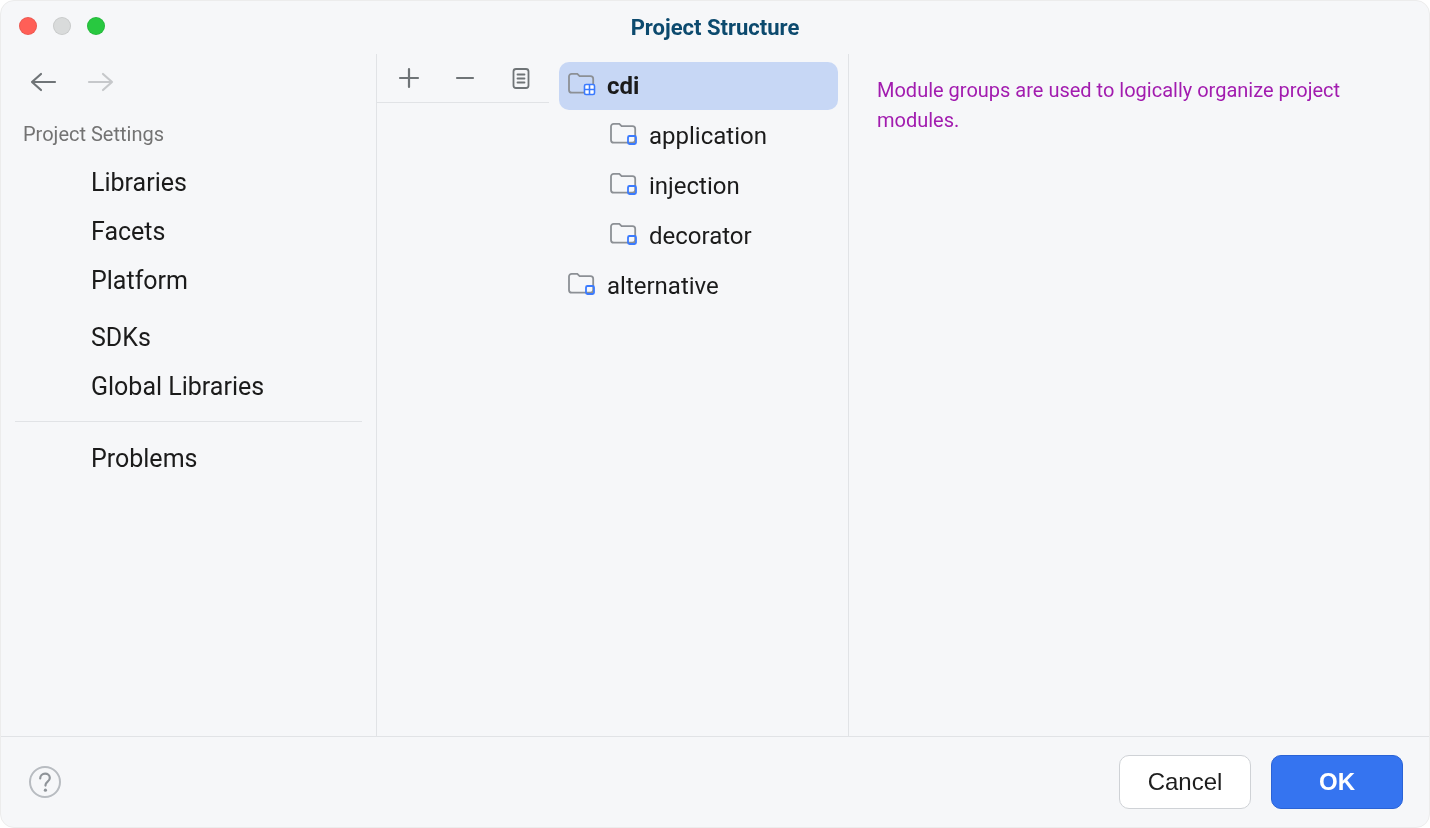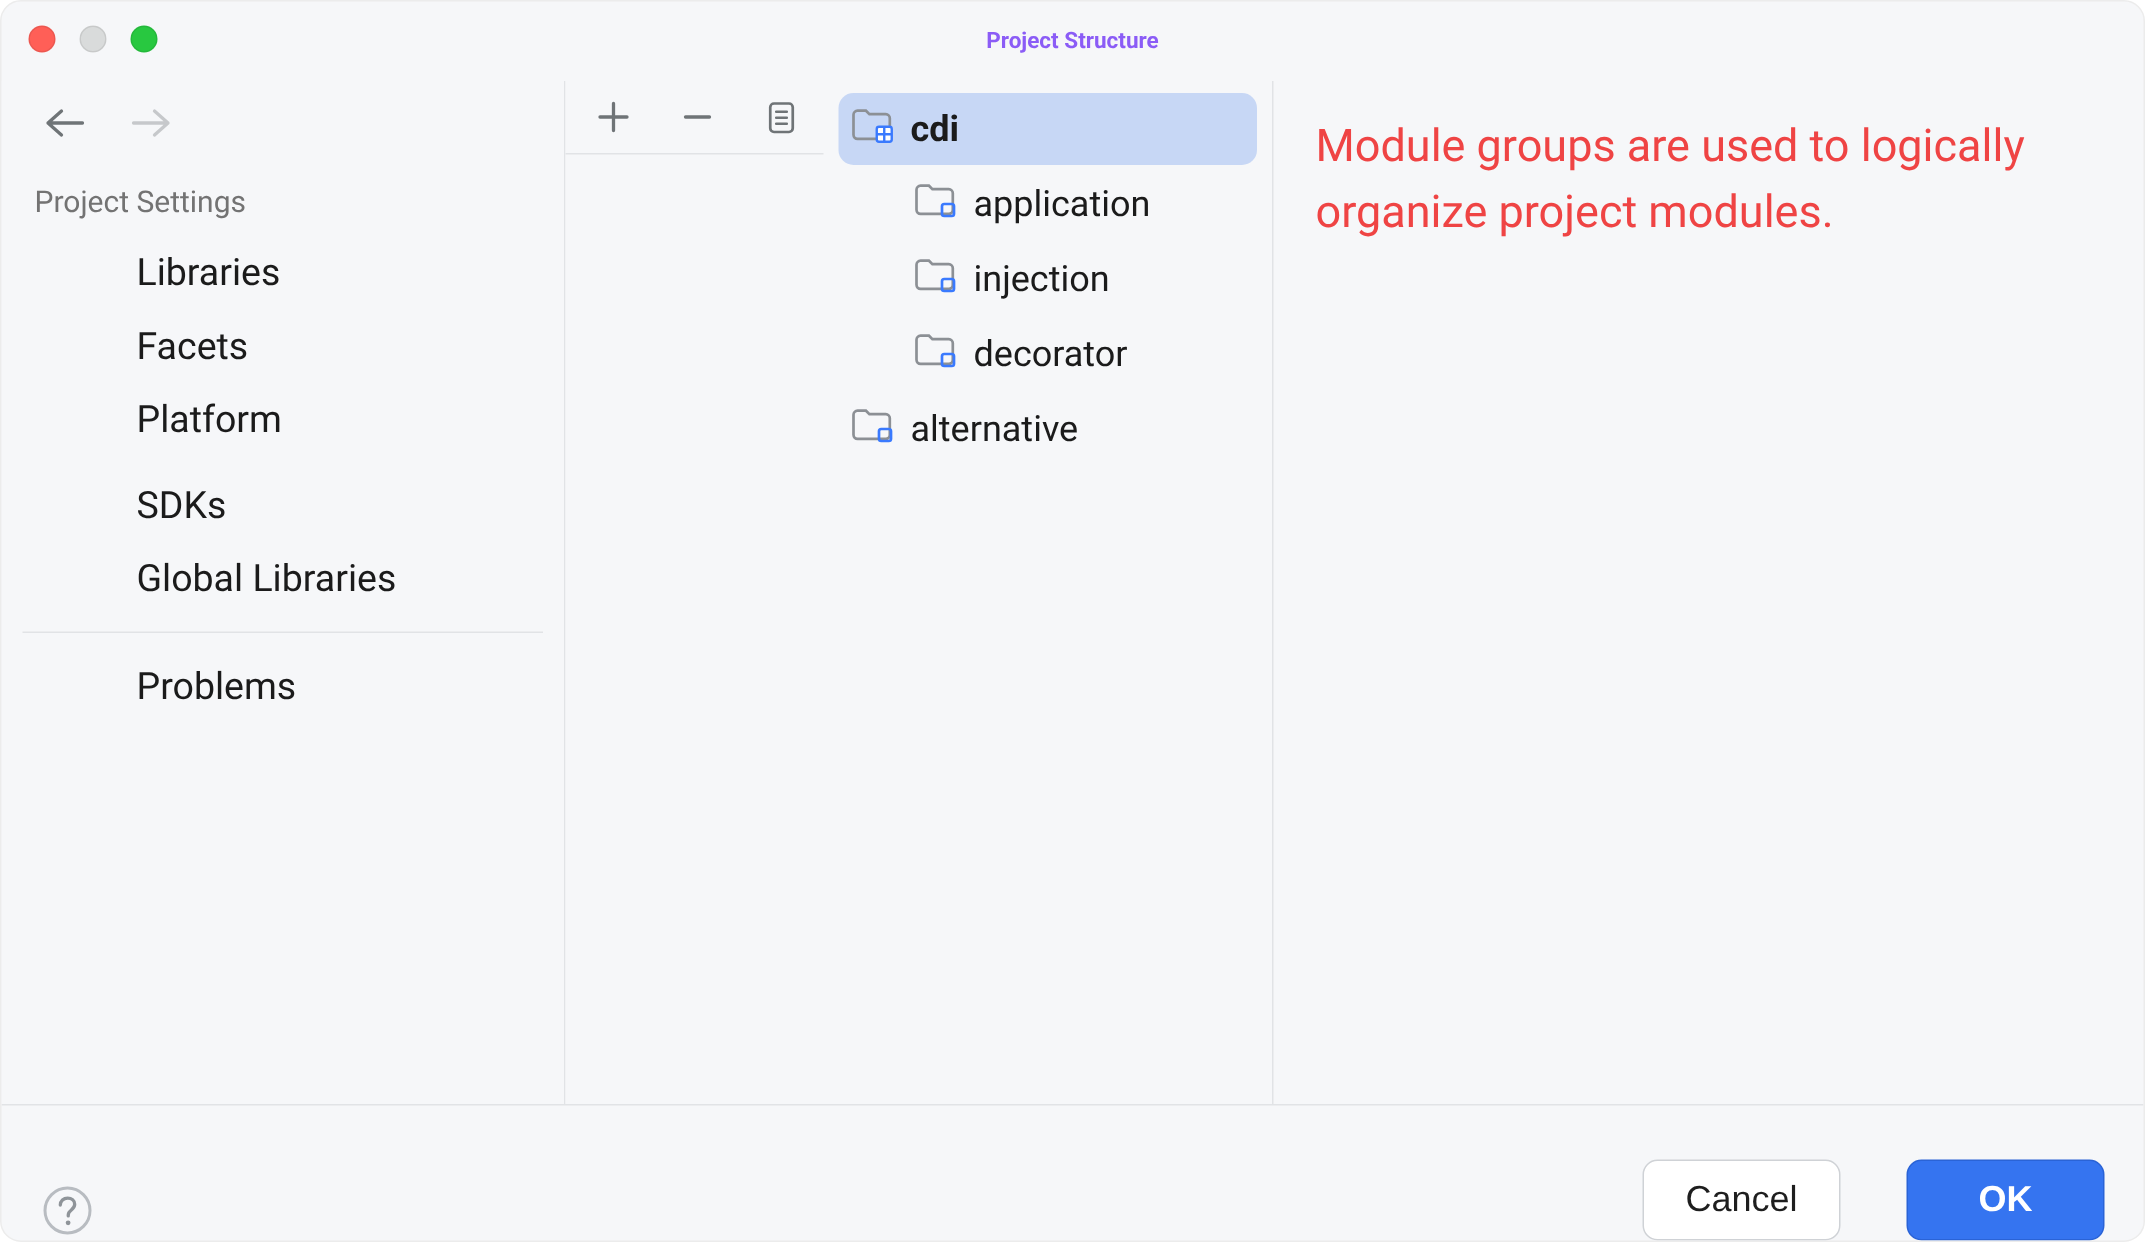--- a/index.html
+++ b/index.html
@@ -50,21 +50,21 @@
     display:flex;gap:16px;align-items:center;
   }
   .traffic .dot{
     width:18px;height:18px;border-radius:50%;
     box-shadow:inset 0 0 0 1px rgba(0,0,0,0.08);
   }
   .dot.close{background:#ff5f57;}
   .dot.min{background:#d9dbdb;}
   .dot.zoom{background:#28c840;}
   .title{
-    font-size:15px;font-weight:700;color:#8b5cf6;
+    font-size:22px;font-weight:700;color:#0c4a6e;
   }
 
   
   .body{
     flex:1 1 auto;
     display:flex;
     border-top:1px solid transparent;
   }
 
   
@@ -129,32 +129,31 @@
   }
   .tree-row .label{line-height:1.2}
   .tree-row.selected{background:var(--sel-strong);font-weight:700;}
   .indent-1{padding-left:50px}
   .module-icon{flex:0 0 auto}
 
   
   .detail-pane{
     flex:1 1 auto;
     padding:22px 28px;
-    font-size:30px;
+    font-size:20px;
     line-height:1.48;
-    color:#ef4444;
+    color:#a21caf;
   }
 
   
   .footer{
     height:90px;flex:0 0 90px;
     border-top:1px solid var(--divider);
-    display:flex;align-items:flex-end;
+    display:flex;align-items:center;
     padding:0 26px 0 24px;
-    gap:24px;
   }
   .help-btn{width:40px;height:40px;display:flex;align-items:center;justify-content:center}
   .footer-spacer{flex:1}
   .btn{
     height:54px;min-width:132px;
     border-radius:10px;
     border:1px solid #cfd2d6;
     background:#fff;
     font-size:24px;color:#1e1e1e;
     padding:0 26px;margin-left:20px;

